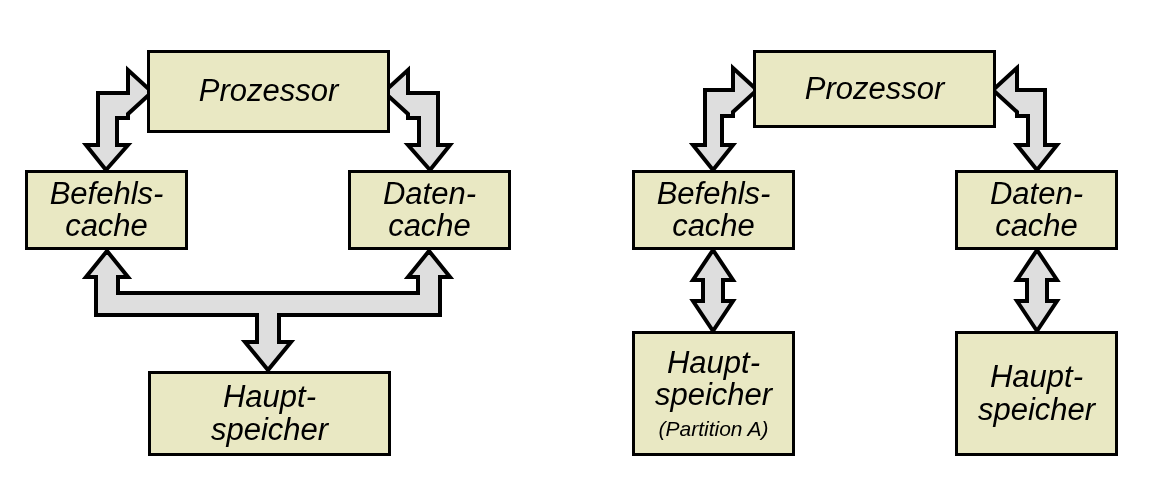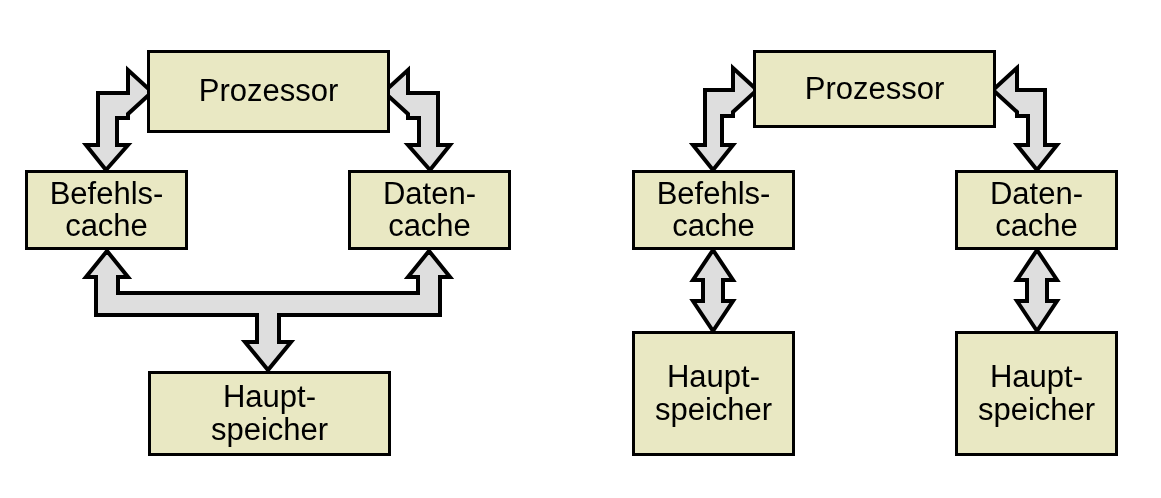--- a/index.html
+++ b/index.html
@@ -37,20 +37,21 @@
     align-items: center;
     justify-content: center;
     text-align: center;
     color: #000000;
     line-height: 1.04;
     z-index: 3;
   }
   .node .line {
     display: block;
     white-space: nowrap;
+    font-style: italic;
   }
   .t-main { font-size: 31px; }
   .t-sub  { font-size: 21px; margin-top: 7px; }
 
   
   #l-proz   { left: 147px; top: 50px;  width: 243px; height: 83px;  }
   #l-bcache { left: 25px;  top: 170px; width: 163px; height: 80px;  }
   #l-dcache { left: 348px; top: 170px; width: 163px; height: 80px;  }
   #l-haupt  { left: 148px; top: 371px; width: 243px; height: 85px;  }
 
@@ -112,20 +113,21 @@
   </div>
 
   <div class="node" id="r-dcache">
     <span class="line t-main">Daten-</span>
     <span class="line t-main">cache</span>
   </div>
 
   <div class="node" id="r-hauptA">
     <span class="line t-main">Haupt-</span>
     <span class="line t-main">speicher</span>
+    <span class="line t-sub">(Partition A)</span>
   </div>
 
   <div class="node" id="r-hauptB">
     <span class="line t-main">Haupt-</span>
     <span class="line t-main">speicher</span>
   </div>
 
 </div>
 
 </body></html>

